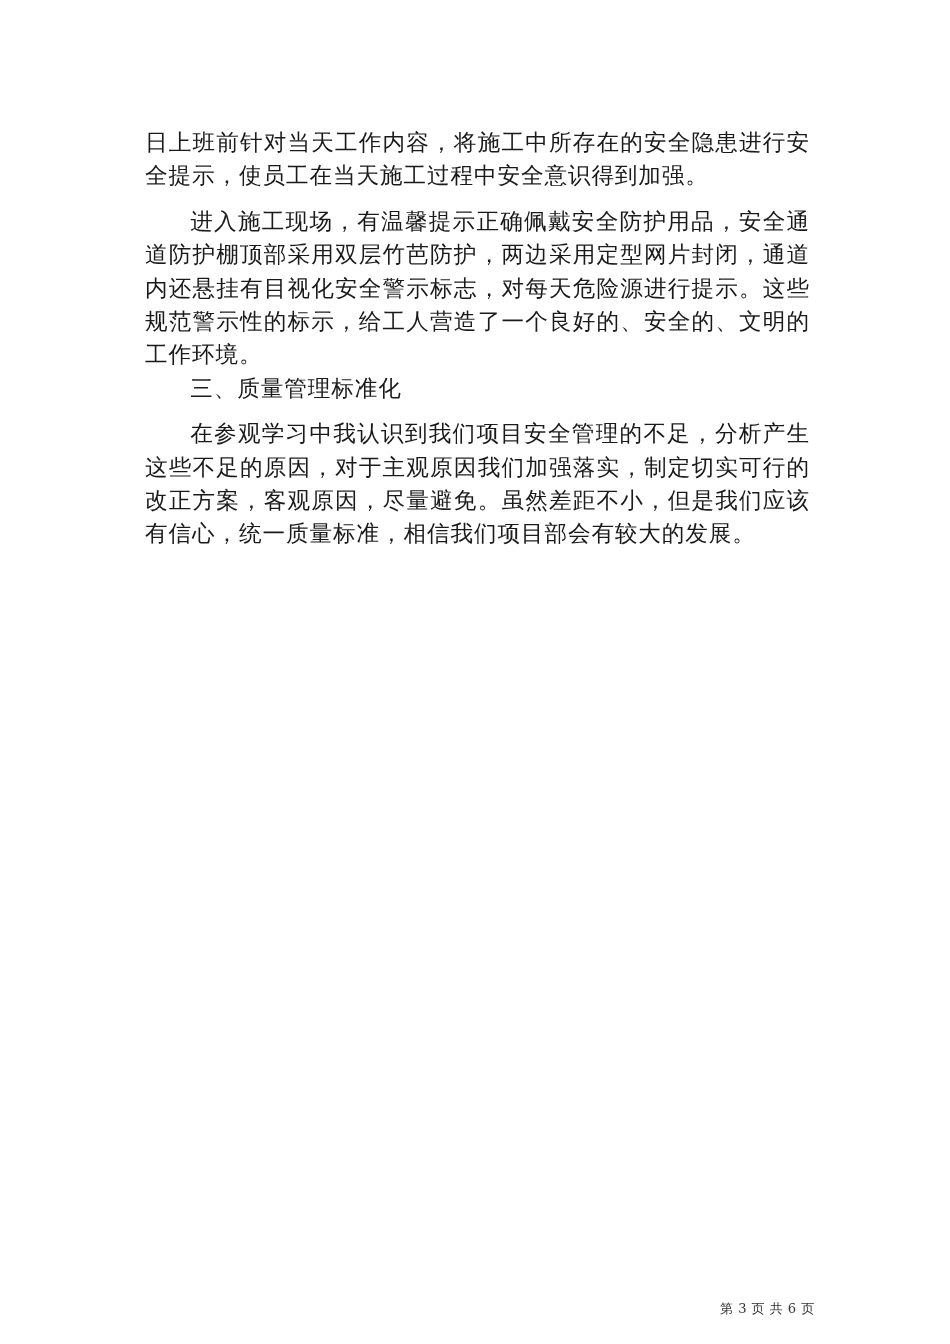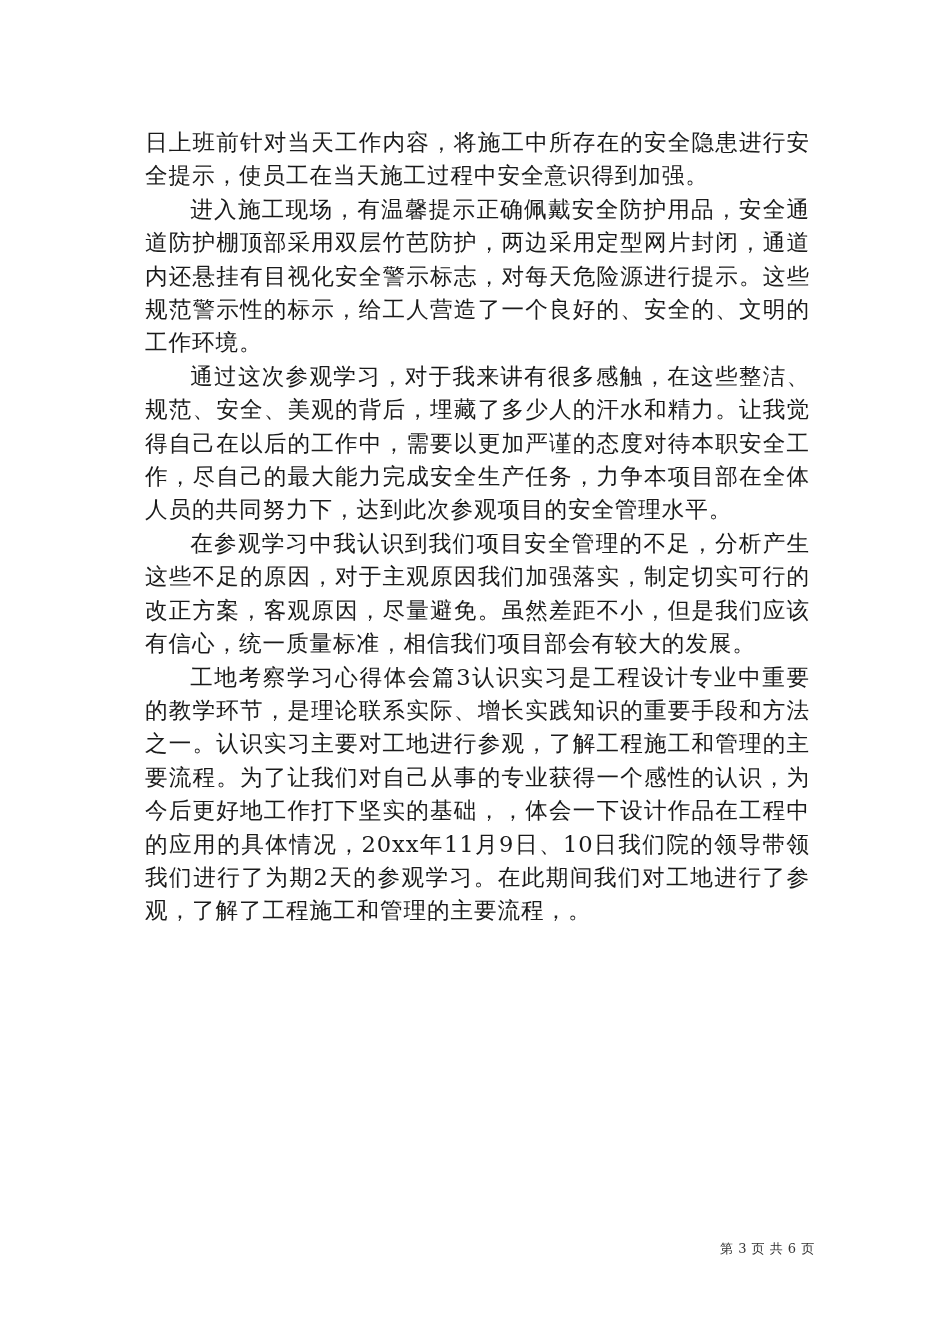--- a/index.html
+++ b/index.html
@@ -34,43 +34,43 @@
       font-size: 22.6px;
       line-height: 33.4px;
       letter-spacing: 0.9px;
       text-align: justify;
       text-justify: inter-character;
       word-break: break-all;
       white-space: normal;
     }
     .indent {
       text-indent: 2em;
+      margin-top: 12px;
     }
     .heading {
       margin: 0;
       font-size: 22.6px;
       line-height: 33.4px;
       letter-spacing: 0.9px;
       text-indent: 2em;
     }
     .footer {
       position: absolute;
       left: 720px;
-      top: 1240px;
+      top: 1300px;
       font-size: 13px;
       line-height: 18px;
       color: #333333;
       letter-spacing: 0.5px;
     }
   </style>
 </head>
 <body>
 
 <div class="page">
   <div class="content">
     <p class="para">日上班前针对当天工作内容，将施工中所存在的安全隐患进行安全提示，使员工在当天施工过程中安全意识得到加强。</p>
     <p class="para indent">进入施工现场，有温馨提示正确佩戴安全防护用品，安全通道防护棚顶部采用双层竹芭防护，两边采用定型网片封闭，通道内还悬挂有目视化安全警示标志，对每天危险源进行提示。这些规范警示性的标示，给工人营造了一个良好的、安全的、文明的工作环境。</p>
-    <p class="para indent">通过这次参观学习，对于我来讲有很多感触，在这些整洁、规范、安全、美观的背后，埋藏了多少人的汗水和精力。让我觉得自己在以后的工作中，需要以更加严谨的态度对待本职安全工作，尽自己的最大能力完成安全生产任务，力争本项目部在全体人员的共同努力下，达到此次参观项目的安全管理水平。</p>
+    <p class="heading">三、质量管理标准化</p>
     <p class="para indent">在参观学习中我认识到我们项目安全管理的不足，分析产生这些不足的原因，对于主观原因我们加强落实，制定切实可行的改正方案，客观原因，尽量避免。虽然差距不小，但是我们应该有信心，统一质量标准，相信我们项目部会有较大的发展。</p>
-    <p class="para indent">工地考察学习心得体会篇3认识实习是工程设计专业中重要的教学环节，是理论联系实际、增长实践知识的重要手段和方法之一。认识实习主要对工地进行参观，了解工程施工和管理的主要流程。为了让我们对自己从事的专业获得一个感性的认识，为今后更好地工作打下坚实的基础，，体会一下设计作品在工程中的应用的具体情况，20xx年11月9日、10日我们院的领导带领我们进行了为期2天的参观学习。在此期间我们对工地进行了参观，了解了工程施工和管理的主要流程，。</p>
   </div>
   <div class="footer">第 3 页 共 6 页</div>
 </div>
 
 </body></html>

